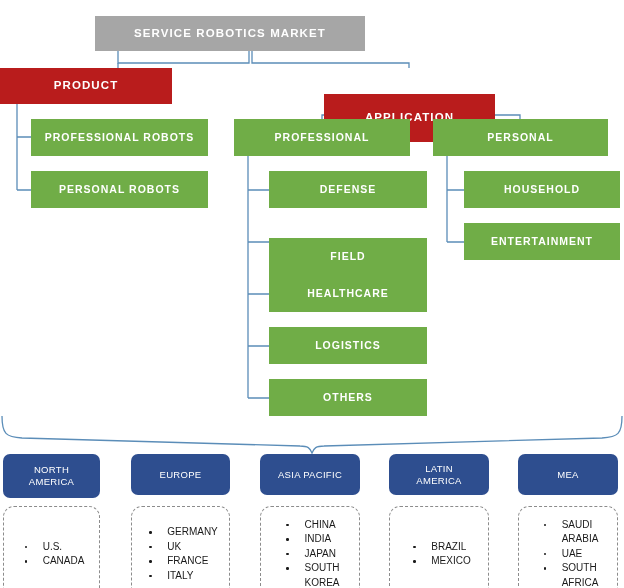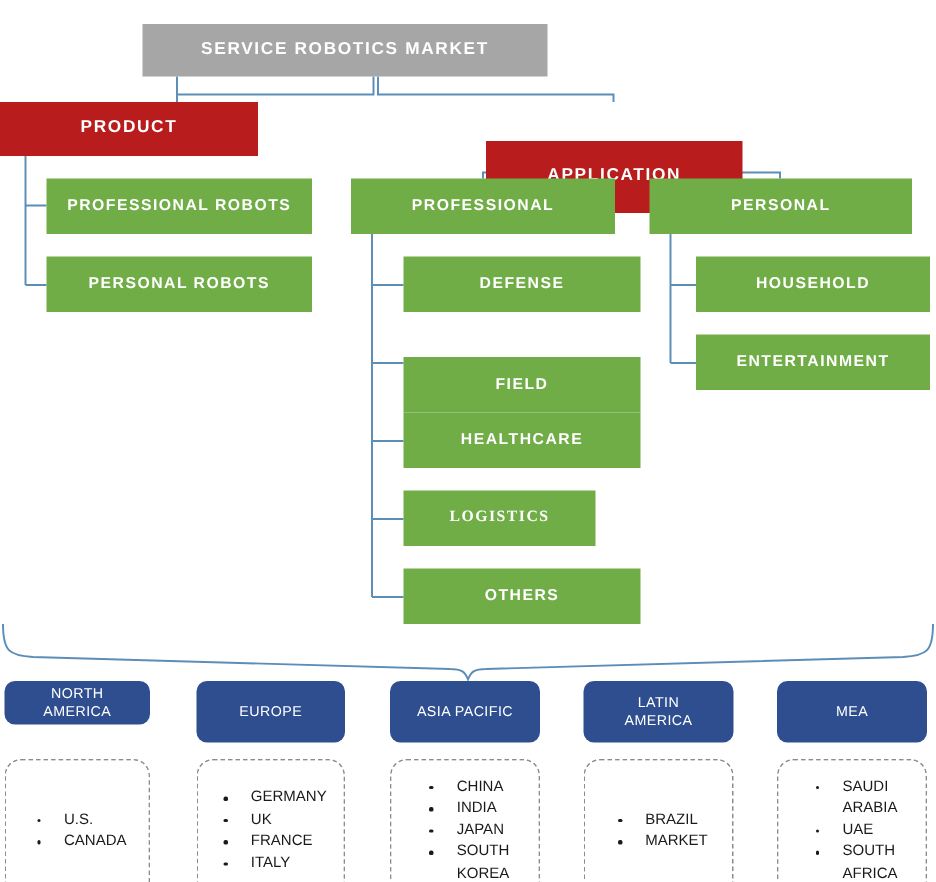--- a/index.html
+++ b/index.html
@@ -143,31 +143,31 @@
   <div class="node n-l2" style="left:31px; top:155px; width:177px; height:37px;">PERSONAL ROBOTS</div>
 
   <div class="node n-l2" style="left:234px; top:103px; width:176px; height:37px;">PROFESSIONAL</div>
 
   <div class="node n-l2" style="left:269px; top:155px; width:158px; height:37px;">DEFENSE</div>
 
   <div class="node n-l2" style="left:269px; top:207px; width:158px; height:37px;margin-top:15px;">FIELD</div>
 
   <div class="node n-l2" style="left:269px; top:259px; width:158px; height:37px;">HEALTHCARE</div>
 
-  <div class="node n-l2" style="left:269px; top:311px; width:128px; height:37px;font-family:Liberation Serif, serif;">LOGISTICS</div>
+  <div class="node n-l2" style="left:269px; top:311px; width:158px; height:37px;">LOGISTICS</div>
 
   <div class="node n-l2" style="left:433px; top:103px; width:175px; height:37px;">PERSONAL</div>
 
   <div class="node n-l2" style="left:269px; top:363px; width:158px; height:37px;">OTHERS</div>
 
   <div class="node n-l2" style="left:464px; top:155px; width:156px; height:37px;">HOUSEHOLD</div>
 
   <div class="node n-l2" style="left:464px; top:207px; width:156px; height:37px;">ENTERTAINMENT</div>
 
-  <div class="region-head" style="left:3px; top:438px; width:97px; height:29px;">NORTH
+  <div class="region-head" style="left:3px; top:438px; width:97px; height:44px;">NORTH
 AMERICA</div>
   <div class="region-head" style="left:131px; top:438px; width:99px; height:41px;">EUROPE</div>
   <div class="region-head" style="left:260px; top:438px; width:100px; height:41px;">ASIA PACIFIC</div>
   <div class="region-head" style="left:389px; top:438px; width:100px; height:41px;">LATIN
 AMERICA</div>
   <div class="region-head" style="left:518px; top:438px; width:100px; height:41px;">MEA</div>
 
   <div class="region-body" style="left:3px; top:490px; width:97px; height:96px;">
     <ul class="region-list">
       <li>U.S.</li>
@@ -190,21 +190,21 @@
       <li>INDIA</li>
       <li>JAPAN</li>
       <li>SOUTH
 KOREA</li>
     </ul>
   </div>
 
   <div class="region-body" style="left:389px; top:490px; width:100px; height:96px;justify-content:center;">
     <ul class="region-list">
       <li>BRAZIL</li>
-      <li>MARKET</li>
+      <li>MEXICO</li>
     </ul>
   </div>
 
   <div class="region-body" style="left:518px; top:490px; width:100px; height:96px;">
     <ul class="region-list">
       <li>SAUDI
 ARABIA</li>
       <li>UAE</li>
       <li>SOUTH
 AFRICA</li>

